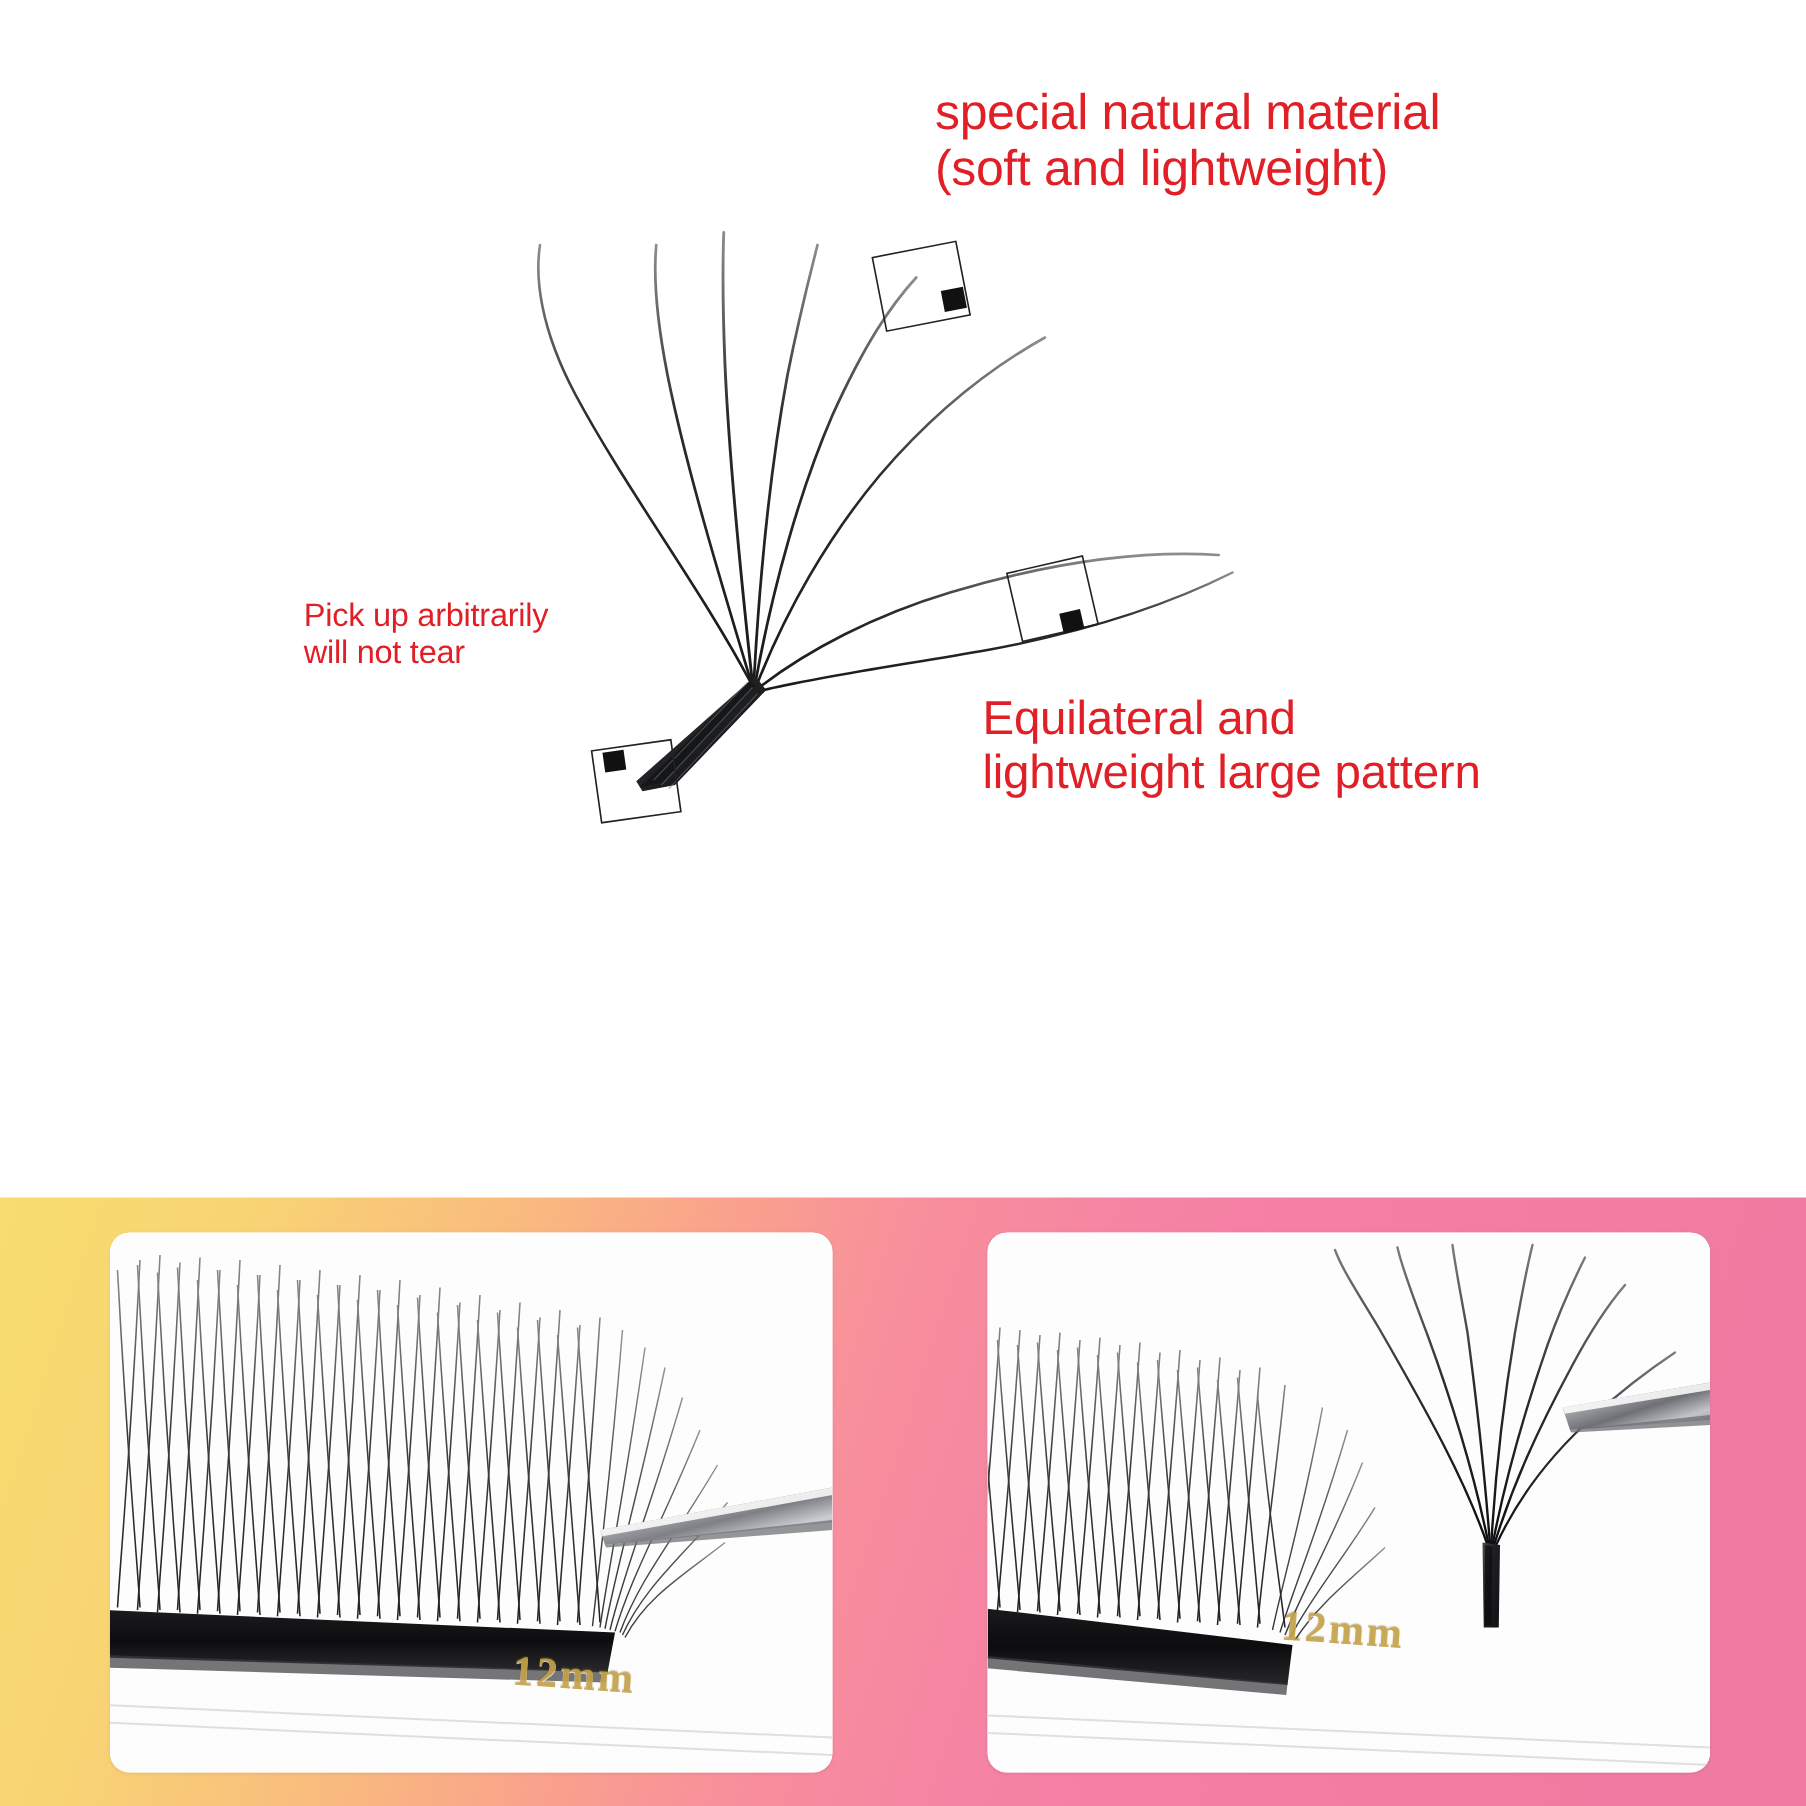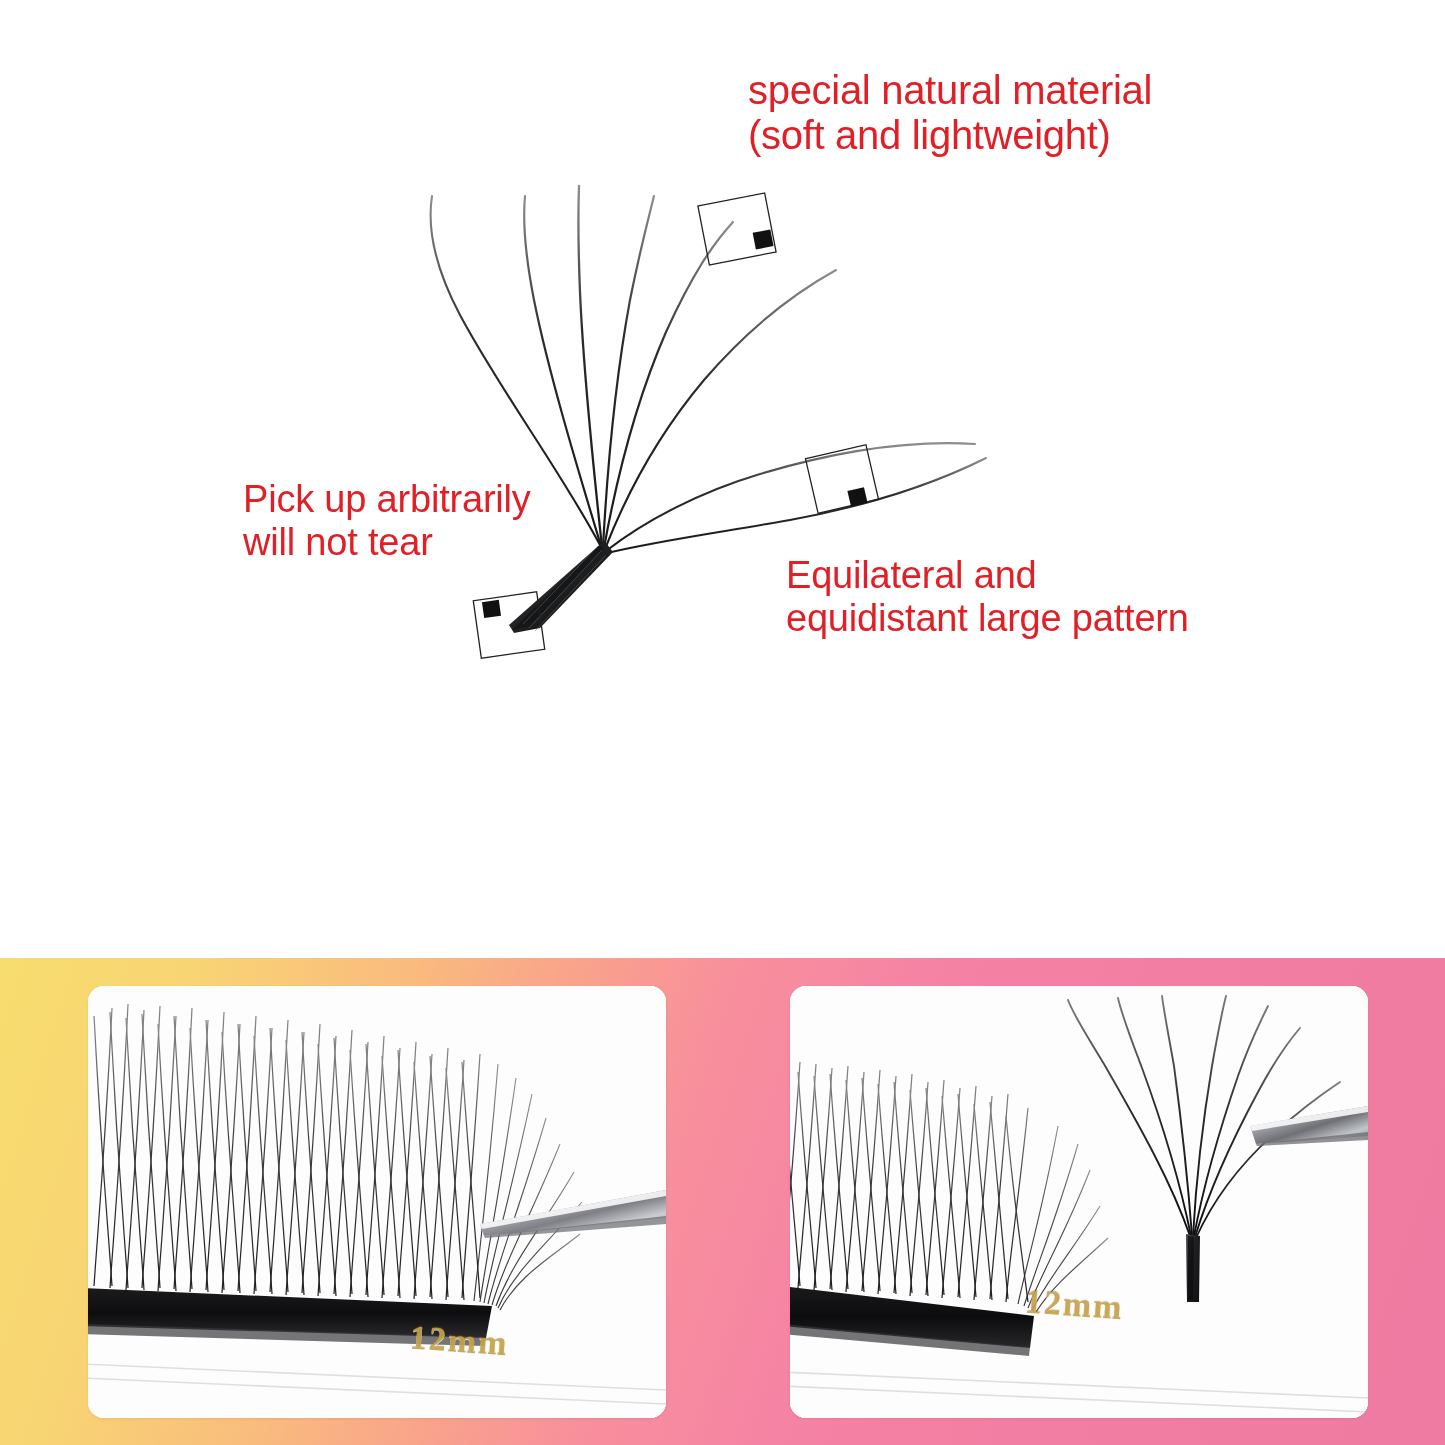--- a/index.html
+++ b/index.html
@@ -11,21 +11,21 @@
     position:relative;
   }
   .page{position:relative;width:1445px;height:1445px;background:#fff;overflow:hidden;}
 
   
   .top-section{position:absolute;left:0;top:0;width:1445px;height:735px;background:#ffffff;overflow:hidden;}
   .diagram-svg{position:absolute;left:0;top:0;width:1445px;height:735px;}
 
   .callout{position:absolute;color:#e01f26;font-weight:400;line-height:1.12;white-space:pre-line;}
   .callout-1{left:748px;top:68px;font-size:40px;letter-spacing:-0.3px;}
-  .callout-2{left:243px;top:478px;font-size:38px;letter-spacing:-0.2px;}
+  .callout-2{left:243px;top:478px;font-size:26px;letter-spacing:-0.2px;}
   .callout-3{left:786px;top:554px;font-size:38px;letter-spacing:-0.2px;}
 
   
   .banner{
     position:absolute;left:0;top:735px;width:1445px;height:200px;
     background:
       linear-gradient(115deg,
         #f6de72 0%,
         #f8d96e 16%,
         #f9c178 30%,
@@ -160,21 +160,21 @@
         <rect x="477" y="596" width="64" height="58" fill="none" stroke="#222" stroke-width="1.3" transform="rotate(-8 509 625)"></rect>
         <rect x="483" y="601" width="17" height="16" fill="#111" transform="rotate(-8 491 609)"></rect>
       </g>
     </svg>
 
     <div class="callout callout-1">special natural material
 (soft and lightweight)</div>
     <div class="callout callout-2">Pick up arbitrarily
 will not tear</div>
     <div class="callout callout-3">Equilateral and
-equidistant large pattern</div>
+lightweight large pattern</div>
   </div>
 
 
   <div class="bottom-section">
 
     <div class="photo-panel panel-left">
       <div class="photo-inner">
         <svg class="photo-svg" viewBox="0 0 578 432" preserveAspectRatio="xMidYMid slice" aria-hidden="true">
           <defs>
             <linearGradient id="lashFadeL" x1="0" y1="1" x2="0" y2="0">

